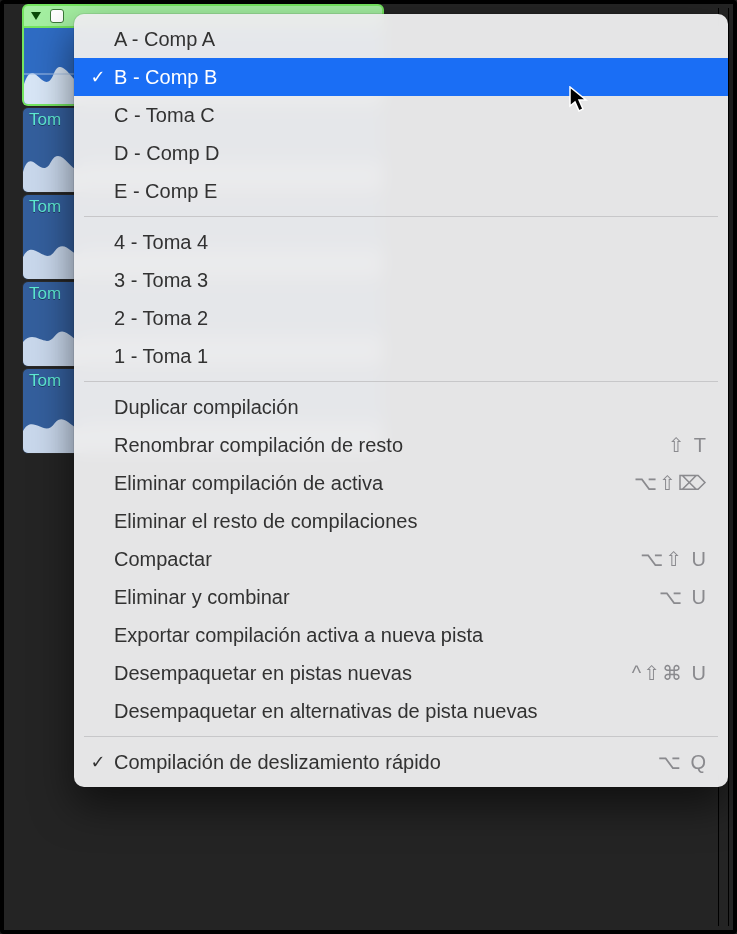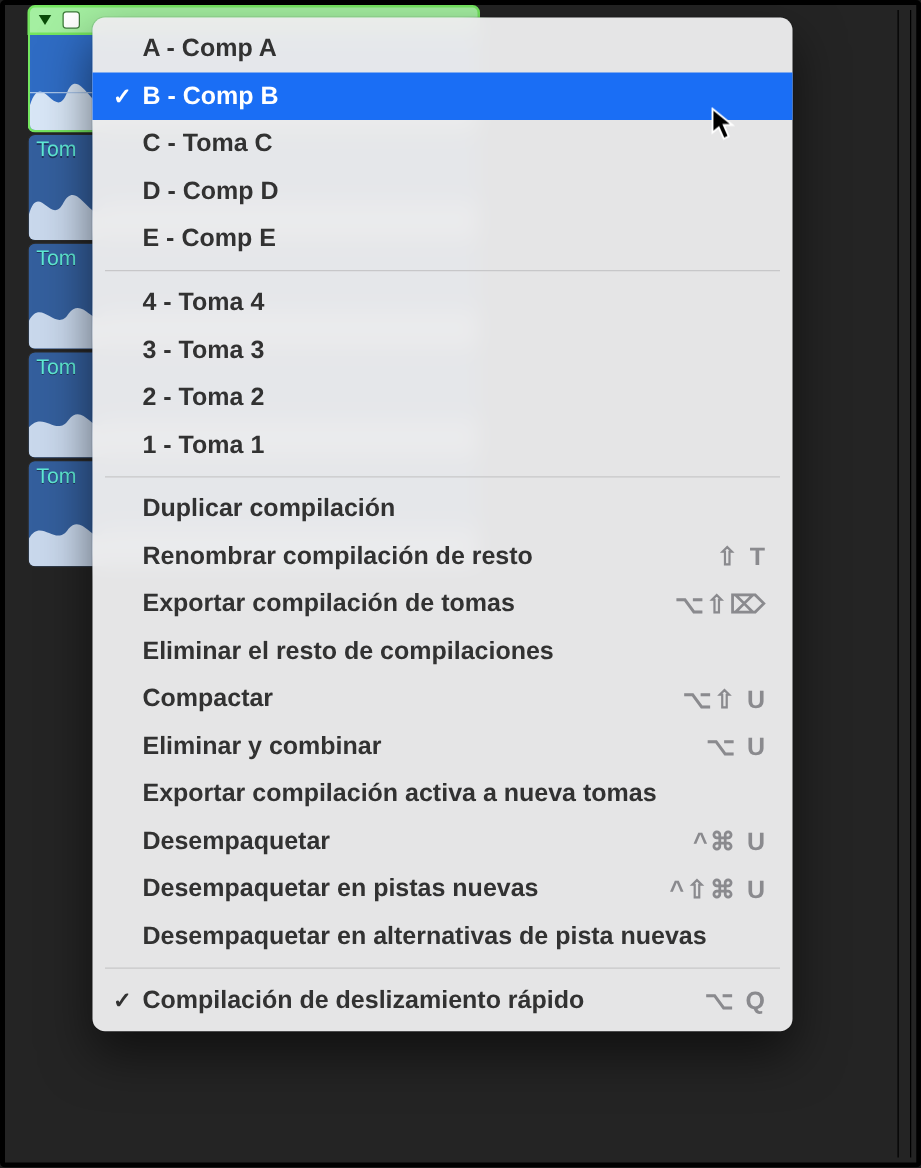--- a/index.html
+++ b/index.html
@@ -117,28 +117,27 @@
     height: 60px;
   }
   .wave svg { width: 100%; height: 100%; display:block; }
 
   
 
   .menu {
     position: absolute;
     left: 74px;
     top: 14px;
-    width: 560px;
+    width: 654px;
     background: rgba(235,235,236,0.97);
     border-radius: 10px;
     box-shadow: 0 18px 40px rgba(0,0,0,.55), 0 0 0 1px rgba(0,0,0,.08);
     padding: 6px 0;
     box-sizing: border-box;
     backdrop-filter: blur(8px);
-    font-weight: bold;
   }
 
   .menu-item {
     position: relative;
     display: flex;
     align-items: center;
     height: 38px;
     padding: 0 20px 0 40px;
     font-size: 20px;
     color: #323232;
@@ -288,42 +287,38 @@
 
   <div class="menu-item">
     <span class="label">Duplicar compilación</span>
     <span class="shortcut"></span>
   </div>
   <div class="menu-item">
     <span class="label">Renombrar compilación de resto</span>
     <span class="shortcut">⇧ T</span>
   </div>
   <div class="menu-item">
-    <span class="label">Exportar compilación de tomas</span>
+    <span class="label">Eliminar compilación de activa</span>
     <span class="shortcut">⌥⇧⌦</span>
   </div>
   <div class="menu-item">
     <span class="label">Eliminar el resto de compilaciones</span>
     <span class="shortcut"></span>
   </div>
   <div class="menu-item">
     <span class="label">Compactar</span>
     <span class="shortcut">⌥⇧ U</span>
   </div>
   <div class="menu-item">
     <span class="label">Eliminar y combinar</span>
     <span class="shortcut">⌥ U</span>
   </div>
   <div class="menu-item">
-    <span class="label">Exportar compilación activa a nueva tomas</span>
+    <span class="label">Exportar compilación activa a nueva pista</span>
     <span class="shortcut"></span>
-  </div>
-  <div class="menu-item">
-    <span class="label">Desempaquetar</span>
-    <span class="shortcut">^⌘ U</span>
   </div>
   <div class="menu-item">
     <span class="label">Desempaquetar en pistas nuevas</span>
     <span class="shortcut">^⇧⌘ U</span>
   </div>
   <div class="menu-item">
     <span class="label">Desempaquetar en alternativas de pista nuevas</span>
     <span class="shortcut"></span>
   </div>
 

